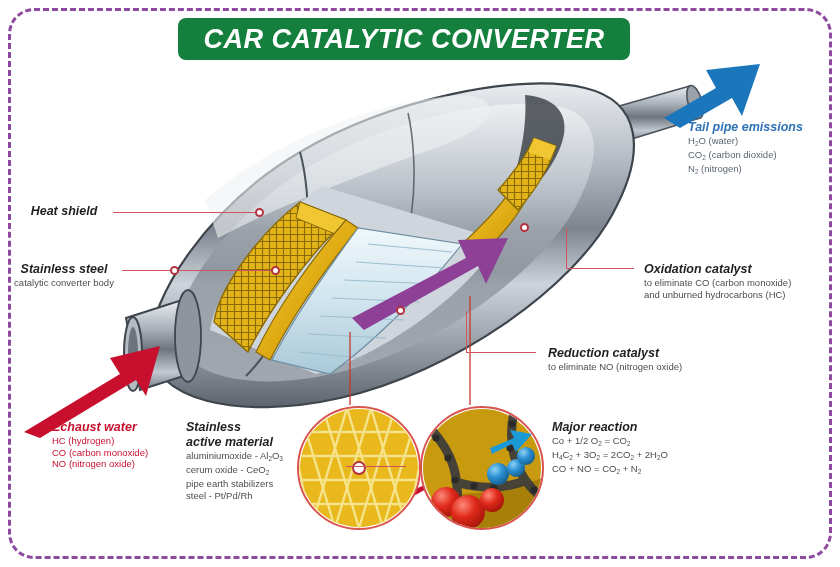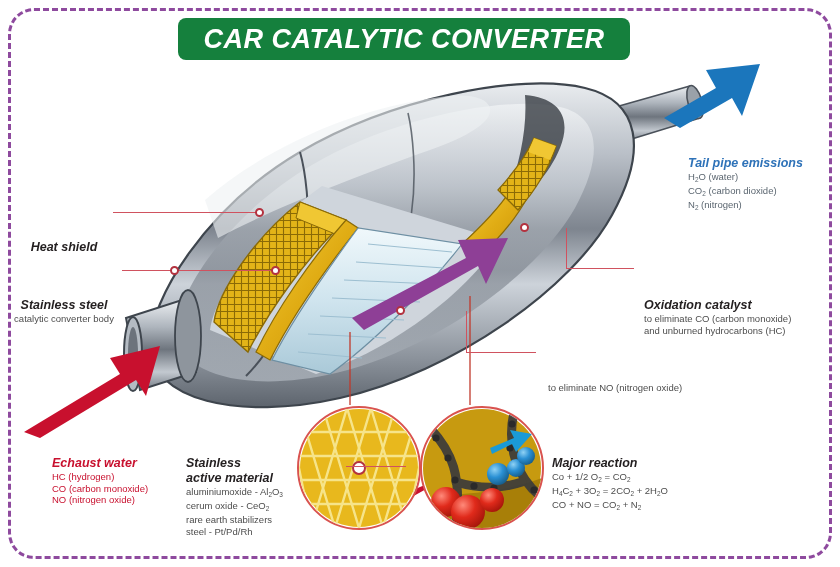--- a/index.html
+++ b/index.html
@@ -10,21 +10,21 @@
          border:3px dashed #8e4a9e;border-radius:26px;box-sizing:border-box;}
 
   #title-banner{position:absolute;left:178px;top:18px;width:452px;height:42px;
       background:#15803d;border-radius:8px;display:flex;align-items:center;
       justify-content:center;z-index:20;}
   #title-text{color:#fff;font-size:27px;font-weight:bold;font-style:italic;
       letter-spacing:.5px;white-space:nowrap;}
 
   .stage{position:absolute;left:0;top:0;width:840px;height:567px;}
 
-  .lbl{position:absolute;z-index:14;margin-top:36px;}
+  .lbl{position:absolute;z-index:14;}
   .lbl .hd{font-weight:bold;font-style:italic;font-size:12.5px;line-height:15px;
            color:#231f20;white-space:nowrap;}
   .lbl .sub{font-size:9.5px;line-height:11.5px;color:#4d4d4d;white-space:nowrap;}
   .lbl.red .hd{color:#c8102e;}
   .lbl.red .sub{color:#c8102e;}
   .lbl.blue .hd{color:#2e72b8;}
   .lbl.blue .sub{color:#5b6670;}
   .lbl.ralign{text-align:center;}
 
   .leader{position:absolute;background:#d0525f;height:1.4px;z-index:13;}
@@ -246,36 +246,37 @@
   <div class="sub">N<sub>2</sub> (nitrogen)</div>
 </div>
 
 <div class="lbl" style="left:644px;top:262px;">
   <div class="hd">Oxidation catalyst</div>
   <div class="sub">to eliminate CO (carbon monoxide)</div>
   <div class="sub">and unburned hydrocarbons (HC)</div>
 </div>
 
 <div class="lbl" style="left:548px;top:346px;">
+  <div class="hd">Reduction catalyst</div>
   <div class="sub">to eliminate NO (nitrogen oxide)</div>
 </div>
 
 <div class="lbl red" style="left:52px;top:420px;">
   <div class="hd">Echaust water</div>
   <div class="sub">HC (hydrogen)</div>
   <div class="sub">CO (carbon monoxide)</div>
   <div class="sub">NO (nitrogen oxide)</div>
 </div>
 
 <div class="lbl" style="left:186px;top:420px;">
   <div class="hd">Stainless</div>
   <div class="hd">active material</div>
   <div class="sub">aluminiumoxide - Al<sub>2</sub>O<sub>3</sub></div>
   <div class="sub">cerum oxide - CeO<sub>2</sub></div>
-  <div class="sub">rare earth stabilizers</div>
+  <div class="sub">pipe earth stabilizers</div>
   <div class="sub">steel - Pt/Pd/Rh</div>
 </div>
 
 <div class="lbl" style="left:552px;top:420px;">
   <div class="hd">Major reaction</div>
   <div class="sub">Co + 1/2 O<sub>2</sub> = CO<sub>2</sub></div>
   <div class="sub">H<sub>4</sub>C<sub>2</sub> + 3O<sub>2</sub> = 2CO<sub>2</sub> + 2H<sub>2</sub>O</div>
   <div class="sub">CO + NO = CO<sub>2</sub> + N<sub>2</sub></div>
 </div>
 

